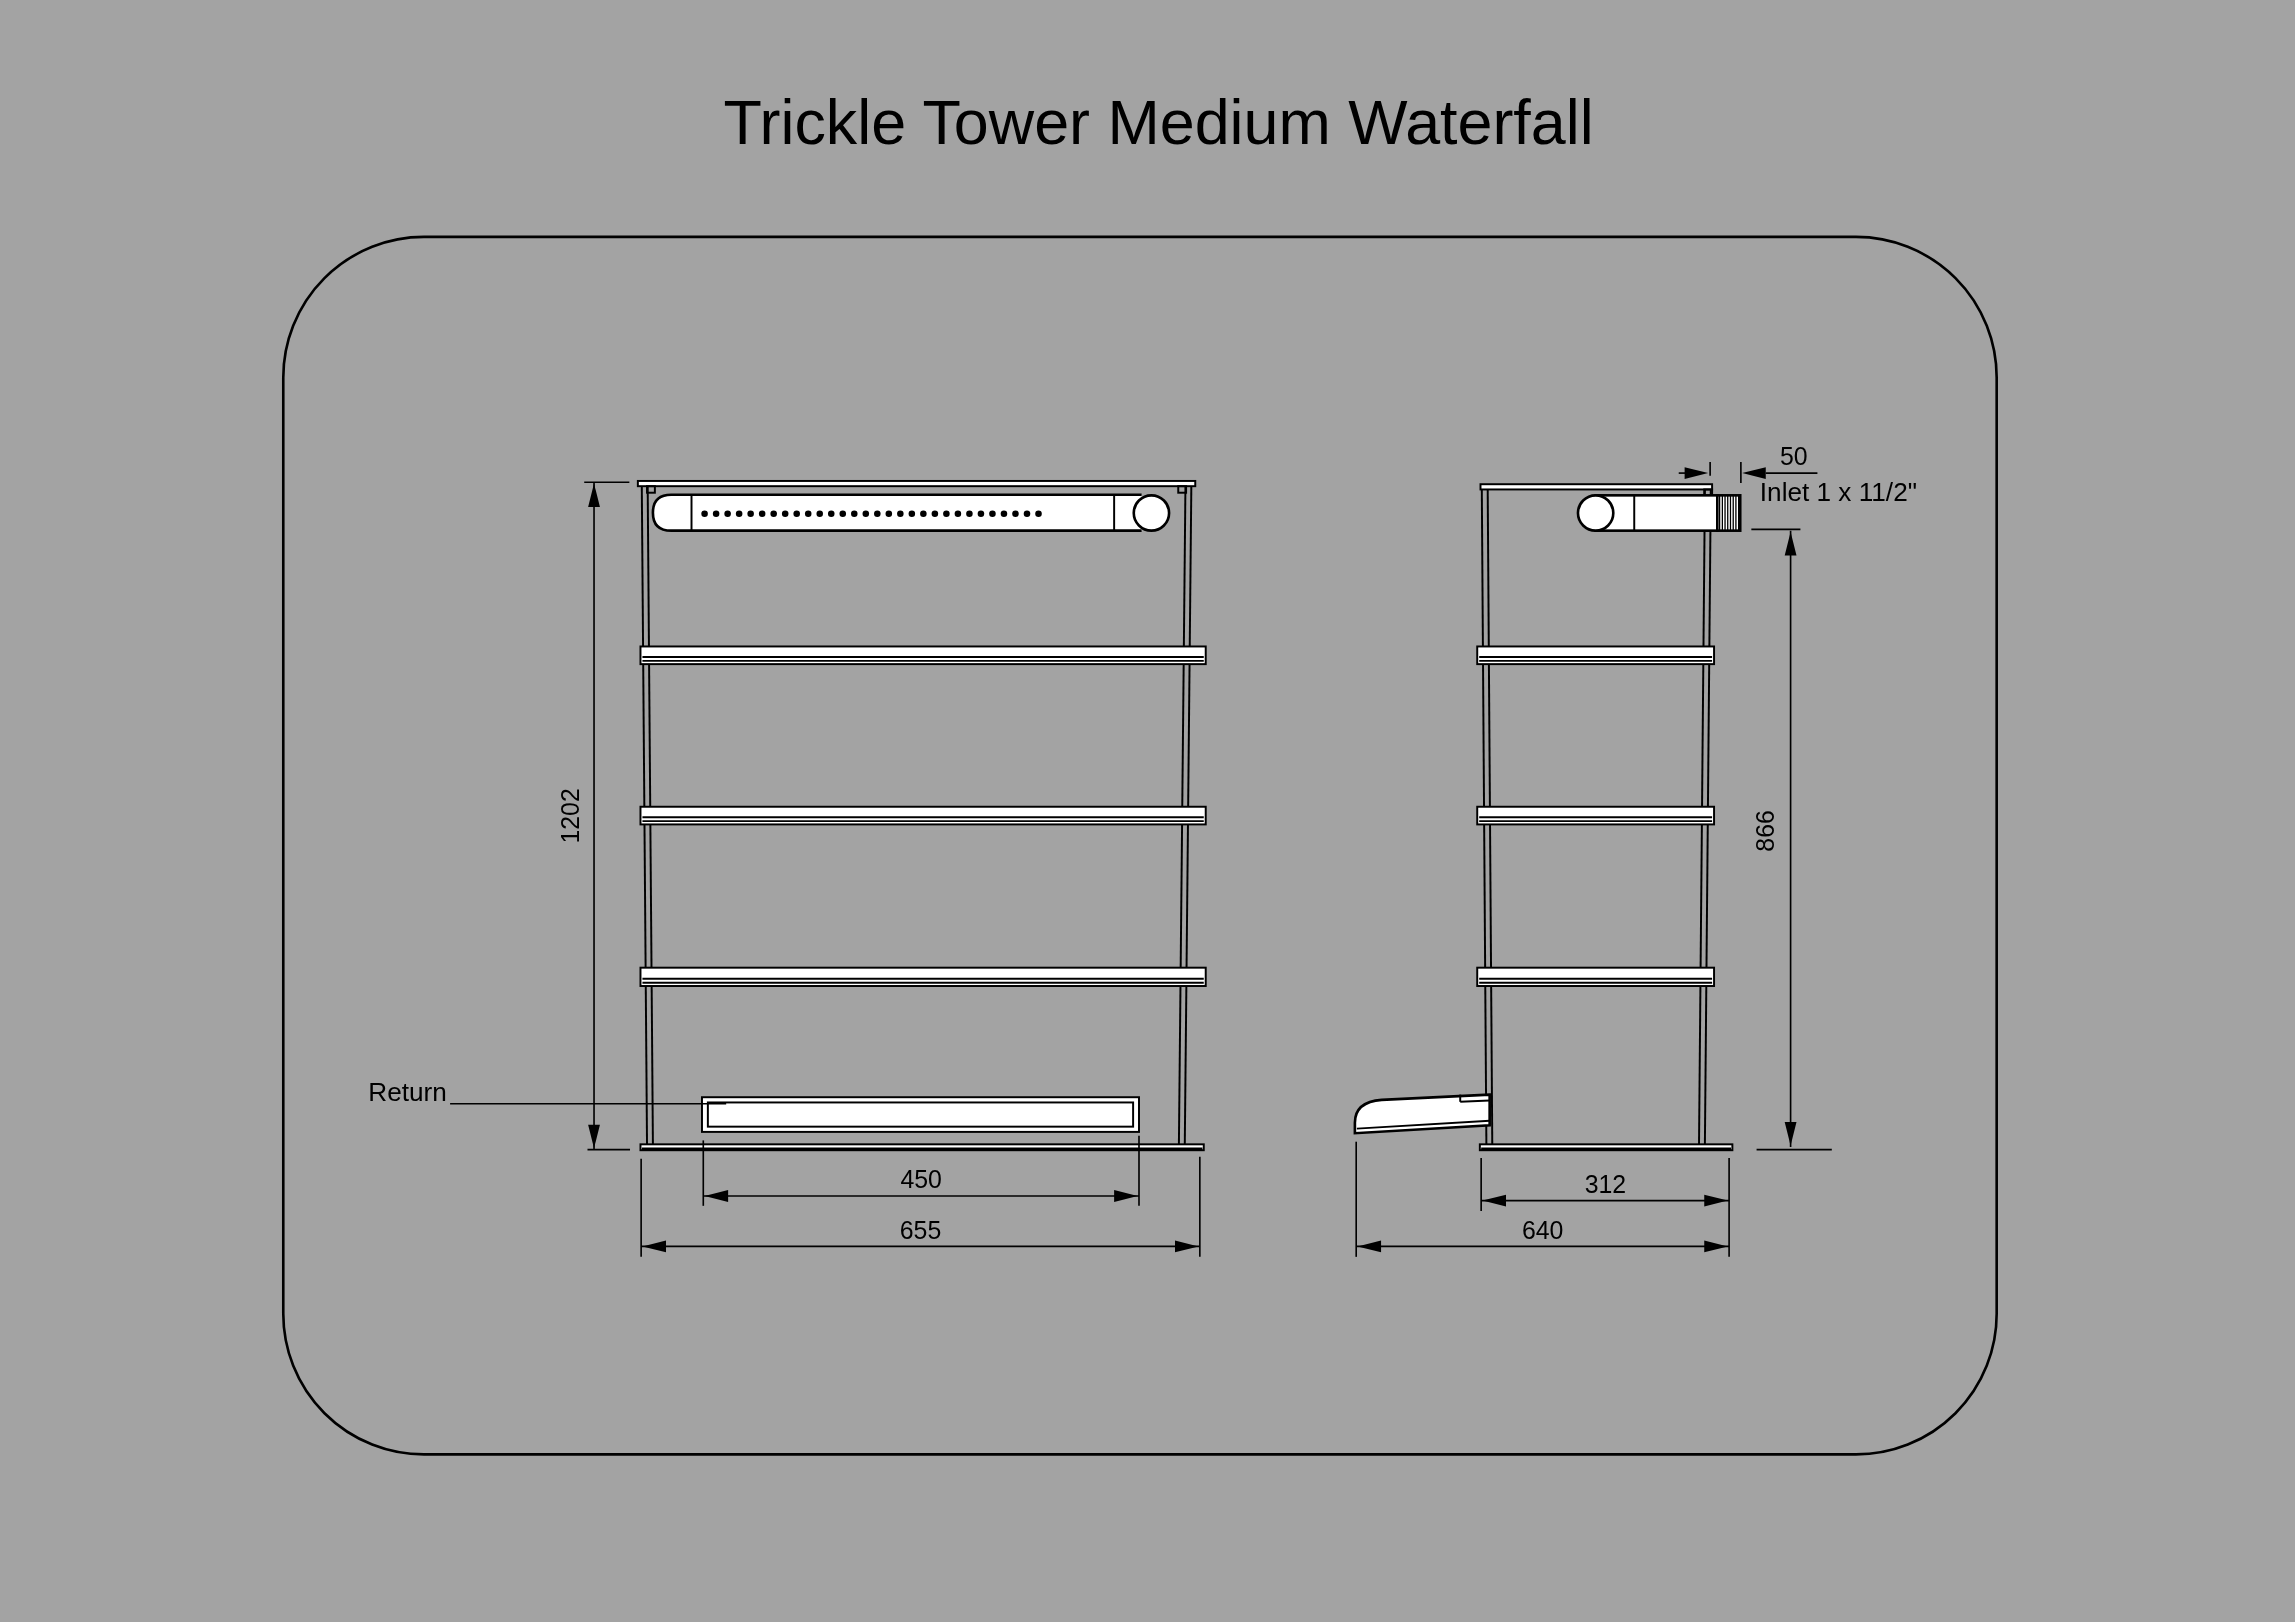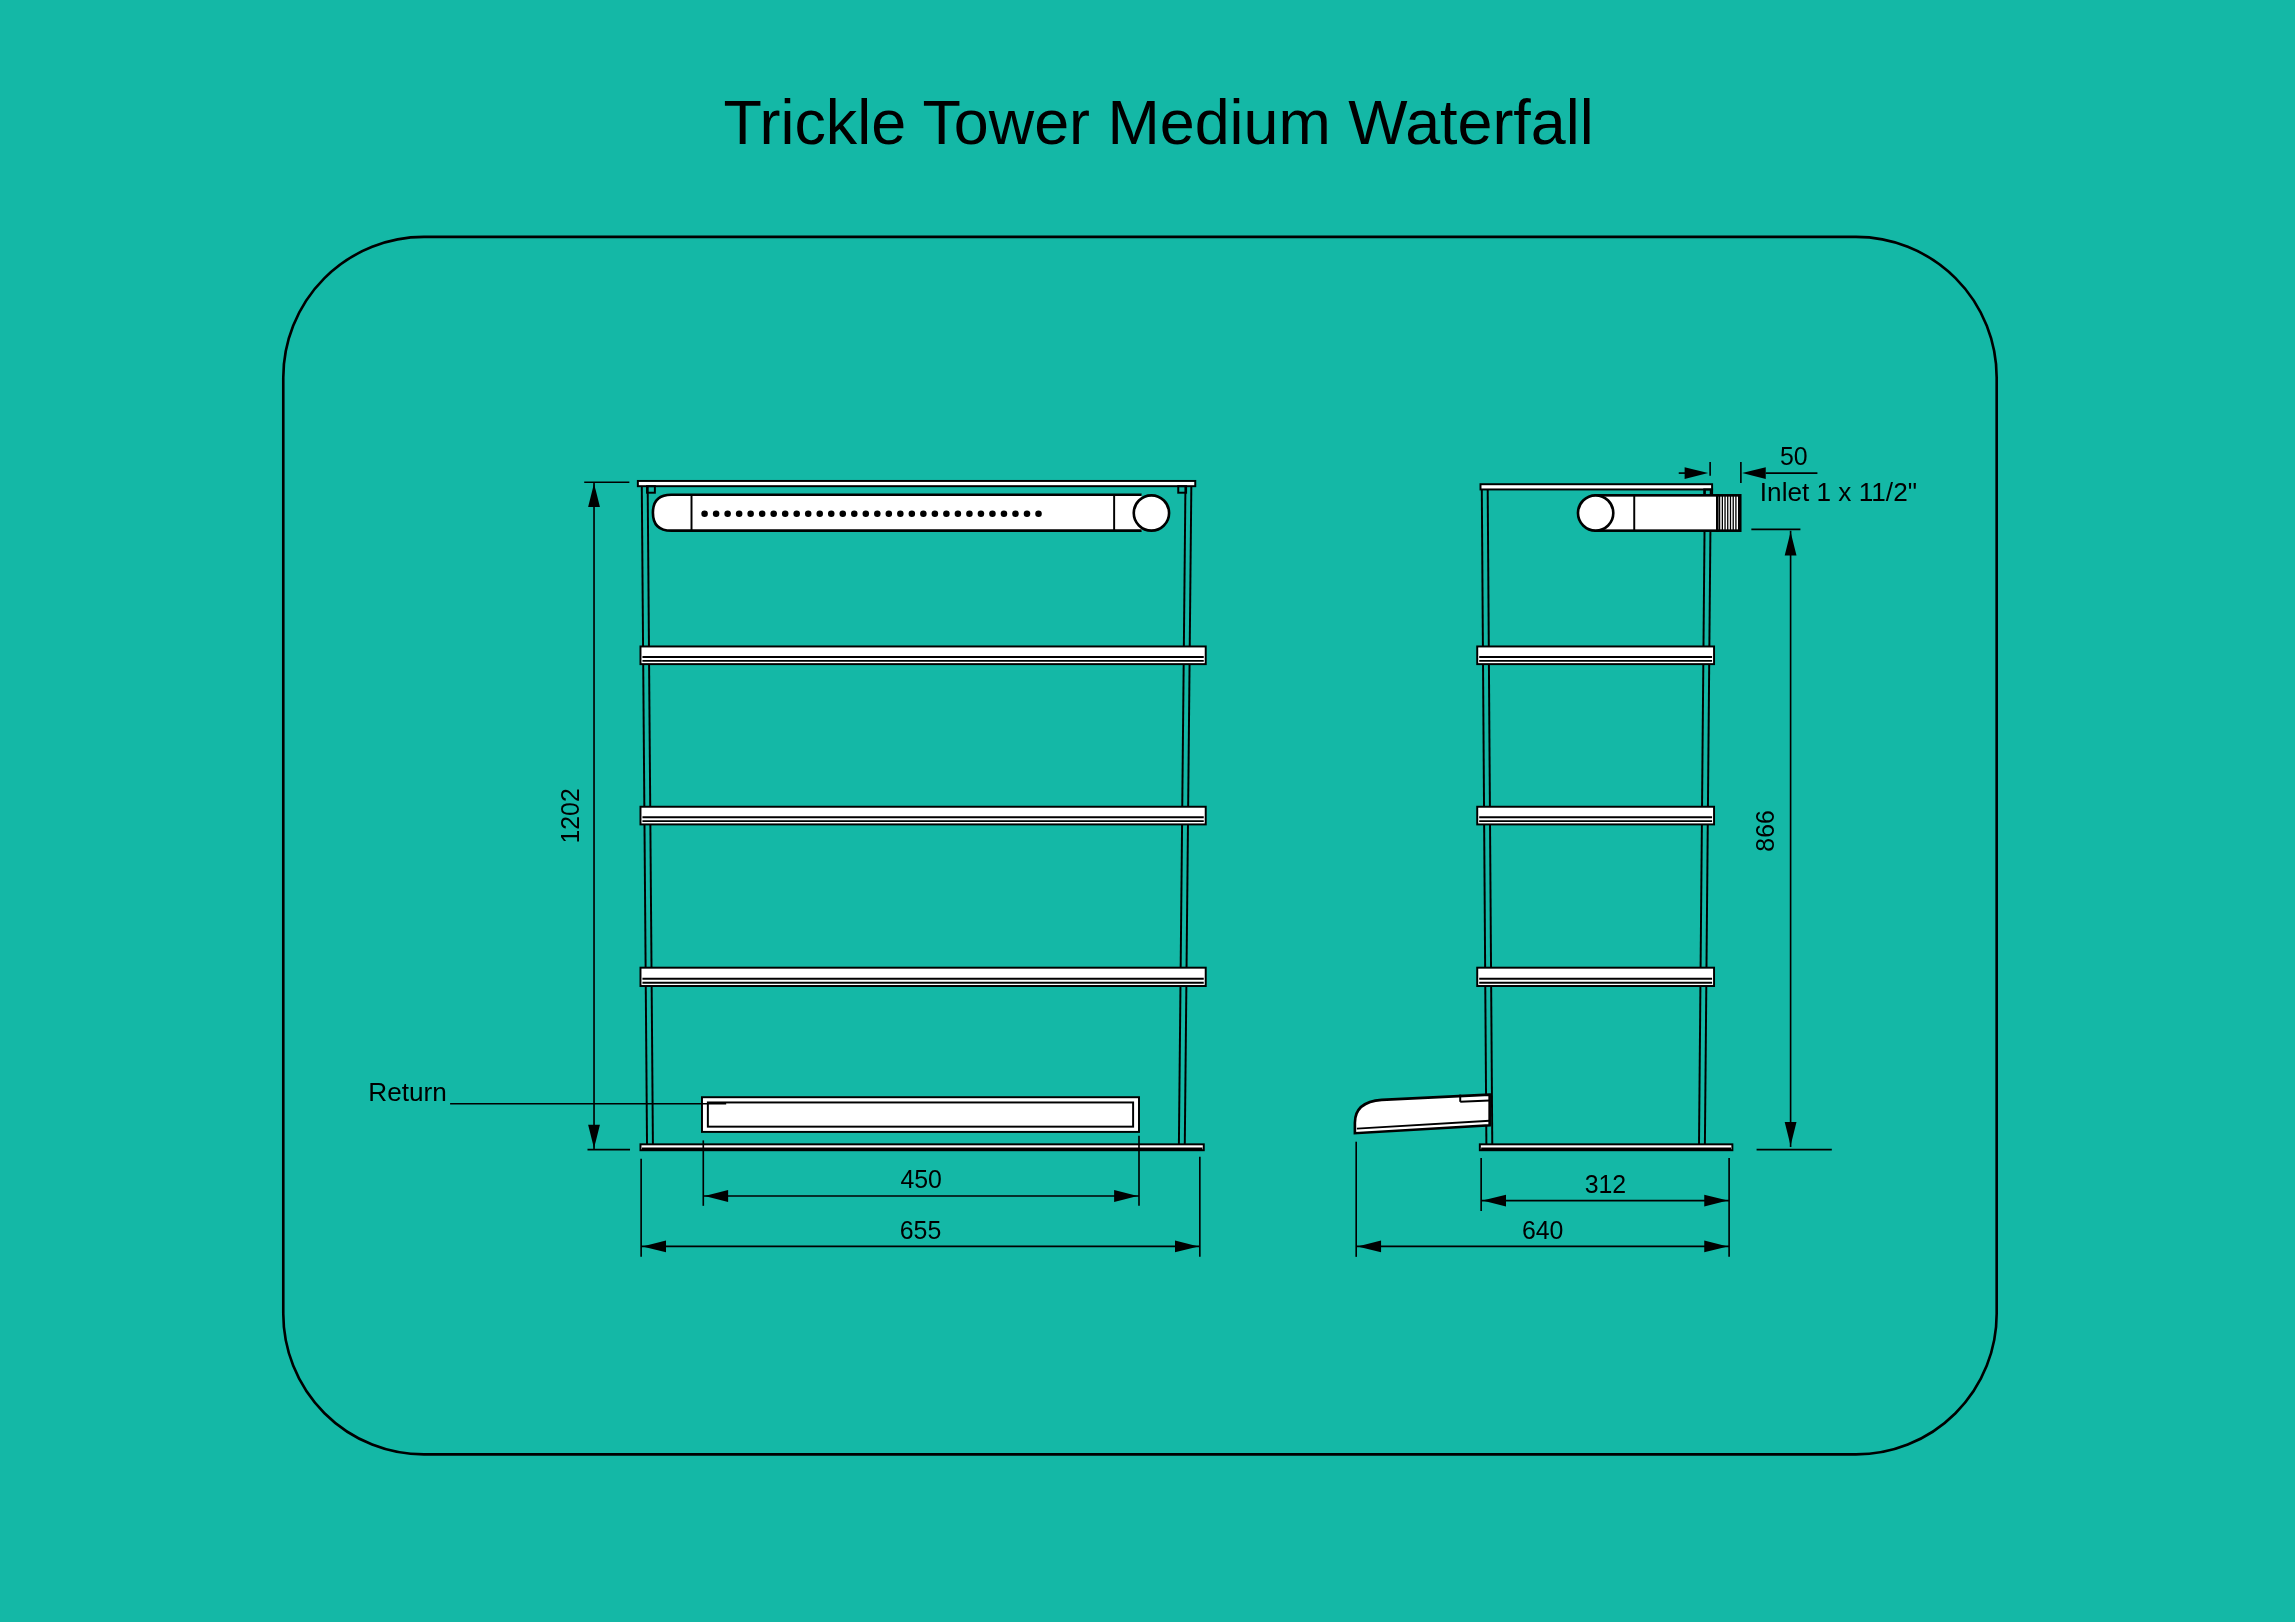--- a/index.html
+++ b/index.html
@@ -7,21 +7,21 @@
     padding: 0;
     background: #ffffff;
     width: 2295px;
     height: 1622px;
     font-family: "Liberation Sans", sans-serif;
   }
   #stage {
     position: relative;
     width: 2295px;
     height: 1622px;
-    background: #14b8a6;
+    background: #a3a3a3;
     overflow: hidden;
   }
   svg { display: block; }
   text {
     font-family: "Liberation Sans", sans-serif;
     fill: #000000;
   }
   .dim-text  { font-size: 38px; }
   .label-text{ font-size: 40px; }
   .title-text{ font-size: 96px; }

